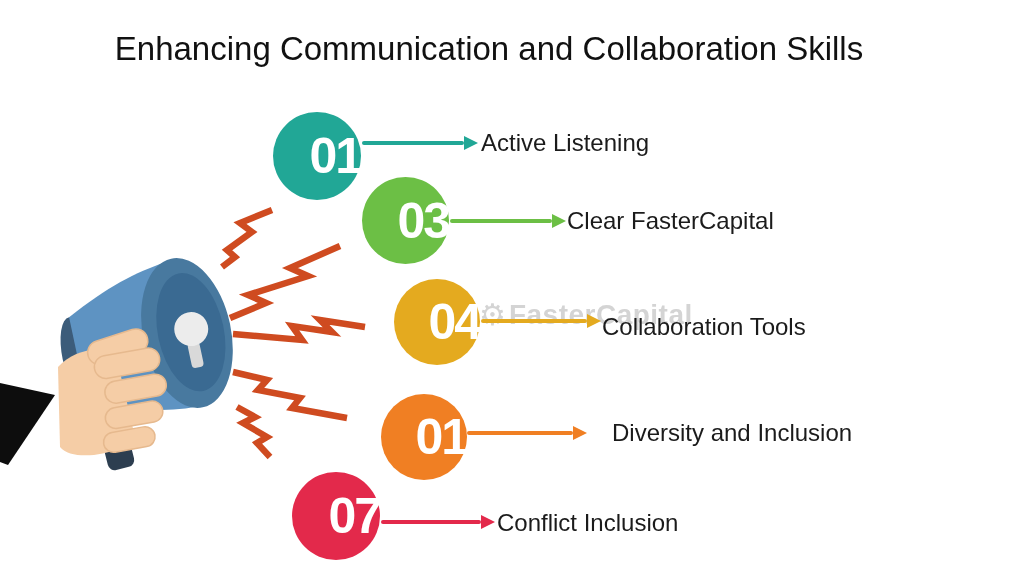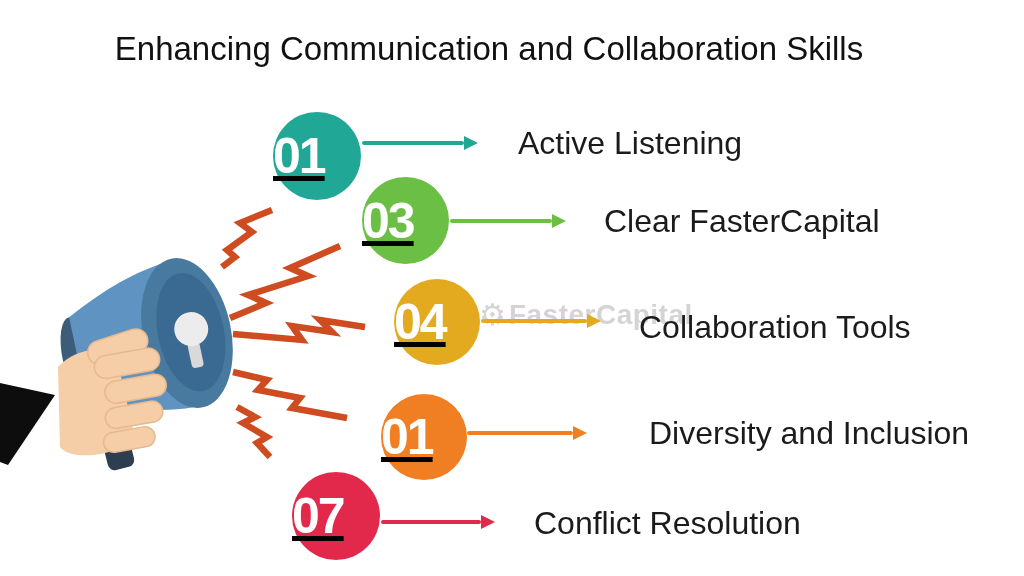--- a/index.html
+++ b/index.html
@@ -21,40 +21,39 @@
     position:absolute;left:479px;top:299px;z-index:1;
     display:flex;align-items:center;gap:3px;
     color:#8f8f8f;opacity:.38;white-space:nowrap;
   }
   .watermark .gear{font-size:30px;line-height:30px;}
   .watermark .wm-text{font-size:28px;font-weight:700;letter-spacing:.5px;}
   
   .circle{
     position:absolute;border-radius:50%;
     background:var(--c);
-    display:flex;align-items:center;justify-content:flex-start;
+    display:flex;align-items:center;justify-content:flex-end;
     z-index:3;
-    text-decoration:underline;
   }
   .circle span{
     color:#fff;font-weight:700;font-size:50px;letter-spacing:-2px;
     line-height:1;
   }
   .arrow{
     position:absolute;height:14px;display:flex;align-items:center;z-index:2;
   }
   .arrow .line{flex:1;height:4px;background:var(--c);border-radius:2px;}
   .arrow .head{
     width:0;height:0;
     border-top:7px solid transparent;border-bottom:7px solid transparent;
     border-left:14px solid var(--c);
   }
   .label{
     position:absolute;z-index:3;
-    font-size:32px;line-height:30px;color:#1b1b1b;white-space:nowrap;margin-left:37px;
+    font-size:24px;line-height:30px;color:#1b1b1b;white-space:nowrap;
   }
   #item-1 .circle{left:273px;top:112px;width:88px;height:88px}
   #item-1 .arrow {left:362px;top:136px;width:116px}
   #item-1 .label {left:481px;top:128px}
   #item-2 .circle{left:362px;top:177px;width:87px;height:87px}
   #item-2 .arrow {left:450px;top:214px;width:116px}
   #item-2 .label {left:567px;top:206px}
   #item-3 .circle{left:394px;top:279px;width:86px;height:86px}
   #item-3 .arrow {left:481px;top:314px;width:120px}
   #item-3 .label {left:602px;top:312px}
@@ -155,14 +154,14 @@
 </div>
 
 <div id="item-5" style="--c: #e3294b;">
   <div class="circle">
     <span>07</span>
   </div>
   <div class="arrow">
     <div class="line"></div>
     <div class="head"></div>
   </div>
-  <div class="label">Conflict Resolution</div>
+  <div class="label">Conflict Inclusion</div>
 </div>
 
 </body></html>

